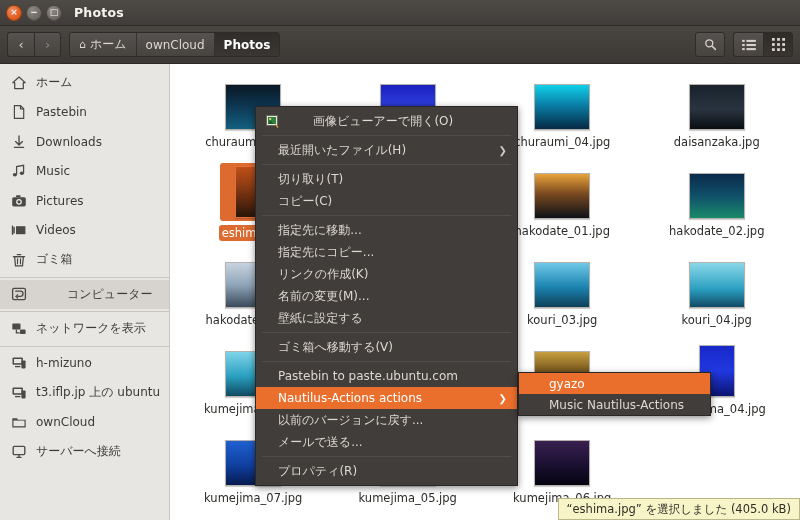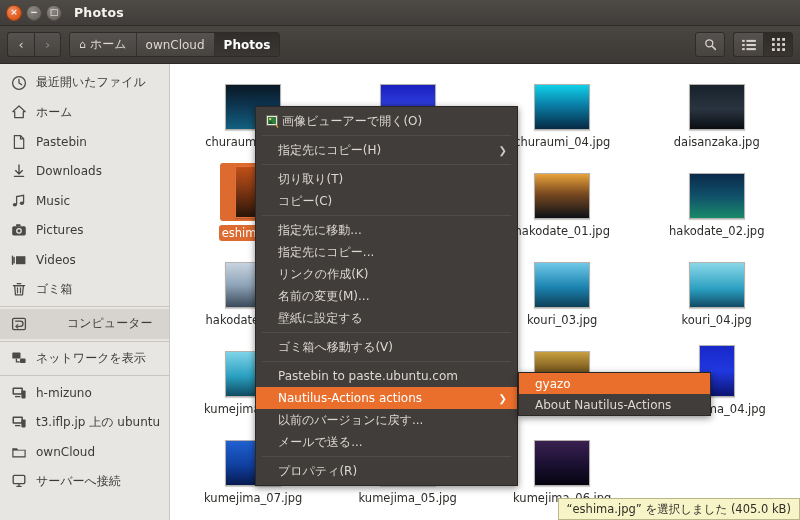--- a/index.html
+++ b/index.html
@@ -147,36 +147,36 @@
   
   .ctxmenu {
     position: absolute; left: 255px; top: 106px; width: 263px;
     background: #413d3a; border: 1px solid #2b2724;
     box-shadow: 0 2px 7px rgba(0,0,0,.45);
     padding: 3px 0; z-index: 40;
   }
   .mi {
     height: 22px; display: flex; align-items: center;
     padding: 0 10px 0 10px; color: #ddd8d3; font-size: 12px;
-    white-space: nowrap; position: relative;
+    white-space: nowrap; position: relative; gap: 31px;
   }
   .mi .mlabel { flex: 1; padding-left: 12px; }
   .mi.hasicon .mlabel { padding-left: 0; }
   .mi .micon { width: 16px; flex: 0 0 16px; display: flex; align-items: center; }
   .mi.hl { background: #eb6f2c; color: #ffffff; }
   .mi .arrow { font-size: 10px; color: #cfcac5; padding-left: 10px; }
   .mi.hl .arrow { color: #fff; }
   .msep { height: 1px; background: #514d49; margin: 3px 6px; }
 
   .submenu {
     position: absolute; left: 518px; top: 372px; width: 193px;
     background: #413d3a; border: 1px solid #2b2724;
     box-shadow: 0 2px 7px rgba(0,0,0,.45); padding: 0; z-index: 45;
   }
-  .submenu .mi { height: 21px; padding-left: 16px; }
+  .submenu .mi { height: 21px; padding-left: 30px; }
   .submenu .mi .mlabel { padding-left: 0; }
 </style>
 </head>
 <body>
 
 <div id="app">
 
   <div class="titlebar">
     <div class="wbtns">
       <div class="wbtn close">
@@ -247,29 +247,20 @@
         </svg>
       </div>
     </div>
   </div>
 
   <div class="body">
     <div class="sidebar" id="sidebar">
         <div class="side-item">
           <span class="sicon">
             <svg width="16" height="16" viewBox="0 0 16 16">
-              <circle cx="8" cy="8" r="6.4" fill="none" stroke="#4c4a46" stroke-width="1.3"></circle>
-              <path d="M8 4.4V8l2.6 1.6" stroke="#4c4a46" stroke-width="1.3" fill="none" stroke-linecap="round"></path>
-            </svg>
-          </span>
-          <span>最近開いたファイル</span>
-        </div>
-        <div class="side-item">
-          <span class="sicon">
-            <svg width="16" height="16" viewBox="0 0 16 16">
               <path d="M8 2 L14.2 7.6 H12.3 V13.6 H3.7 V7.6 H1.8 Z" fill="none" stroke="#4c4a46" stroke-width="1.25" stroke-linejoin="round"></path>
             </svg>
           </span>
           <span>ホーム</span>
         </div>
         <div class="side-item">
           <span class="sicon">
             <svg width="16" height="16" viewBox="0 0 16 16">
               <path d="M3.4 1.6h6.1l3.2 3.2v9.6H3.4z" fill="none" stroke="#4c4a46" stroke-width="1.2"></path>
               <path d="M9.5 1.6v3.2h3.2" fill="none" stroke="#4c4a46" stroke-width="1.2"></path>
@@ -532,21 +523,21 @@
             <rect x="2" y="2" width="8" height="7" fill="#2f7f3f"></rect>
             <circle cx="4.2" cy="4" r="1.1" fill="#f2e27a"></circle>
             <path d="M2 9 5 5.4 7.2 9z" fill="#1d5a2c"></path>
             <path d="M8.6 8.6l4 3.4-1.2 1z" fill="#e0a030"></path>
           </svg>
         </span>
         <span class="mlabel">画像ビューアーで開く(O)</span>
       </div>
       <div class="msep"></div>
       <div class="mi">
-        <span class="mlabel">指定先にコピー(H)</span>
+        <span class="mlabel">最近開いたファイル(H)</span>
         <span class="arrow">❯</span>
       </div>
       <div class="msep"></div>
       <div class="mi">
         <span class="mlabel">切り取り(T)</span>
       </div>
       <div class="mi">
         <span class="mlabel">コピー(C)</span>
       </div>
       <div class="msep"></div>
@@ -586,17 +577,17 @@
       <div class="msep"></div>
       <div class="mi">
         <span class="mlabel">プロパティ(R)</span>
       </div>
     </div>
   <div class="submenu" id="submenu">
       <div class="mi hl">
         <span class="mlabel">gyazo</span>
       </div>
       <div class="mi">
-        <span class="mlabel">About Nautilus-Actions</span>
+        <span class="mlabel">Music Nautilus-Actions</span>
       </div>
     </div>
 
 </div>
 
 </body></html>

